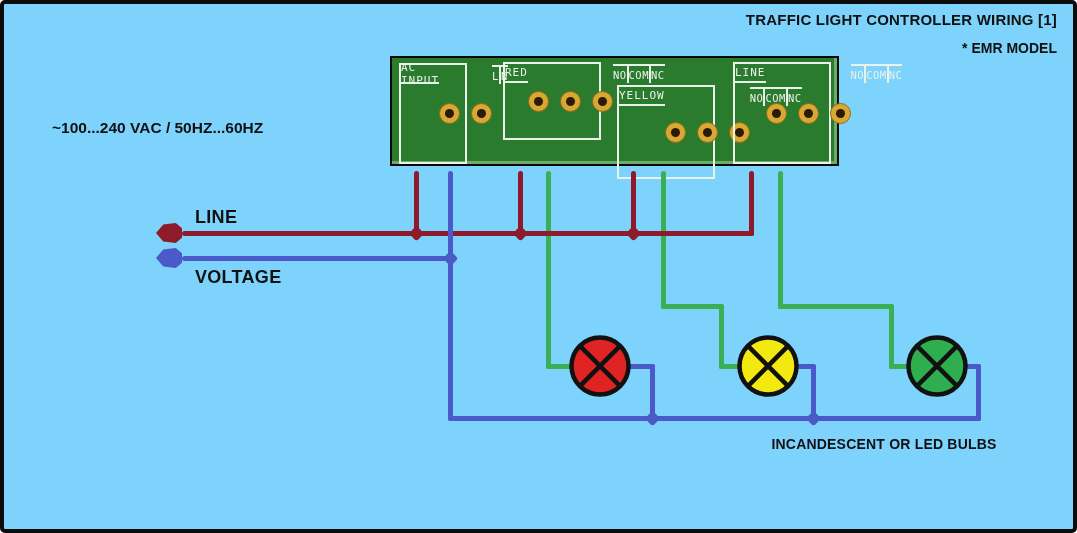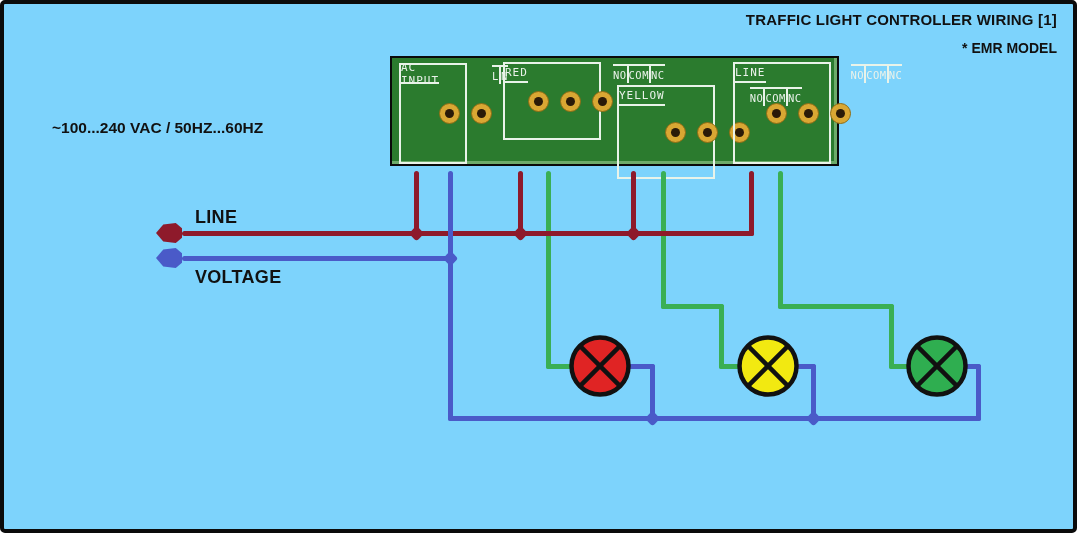--- a/index.html
+++ b/index.html
@@ -188,14 +188,15 @@
     <circle cx="33" cy="33" r="28.5" stroke="#111111" stroke-width="4.5" fill="#f2e911"></circle>
     <line x1="12.9" y1="12.9" x2="53.1" y2="53.1" stroke="#111111" stroke-width="4.5"></line>
     <line x1="53.1" y1="12.9" x2="12.9" y2="53.1" stroke="#111111" stroke-width="4.5"></line>
   </svg>
   <svg class="bulb" style="left:900px; top:329px;" viewBox="0 0 66 66">
     <circle cx="33" cy="33" r="28.5" stroke="#111111" stroke-width="4.5" fill="#2fae50"></circle>
     <line x1="12.9" y1="12.9" x2="53.1" y2="53.1" stroke="#111111" stroke-width="4.5"></line>
     <line x1="53.1" y1="12.9" x2="12.9" y2="53.1" stroke="#111111" stroke-width="4.5"></line>
   </svg>
 
+  <div class="abs caption">INCANDESCENT OR LED BULBS</div>
 
 </div>
 
 </body></html>

